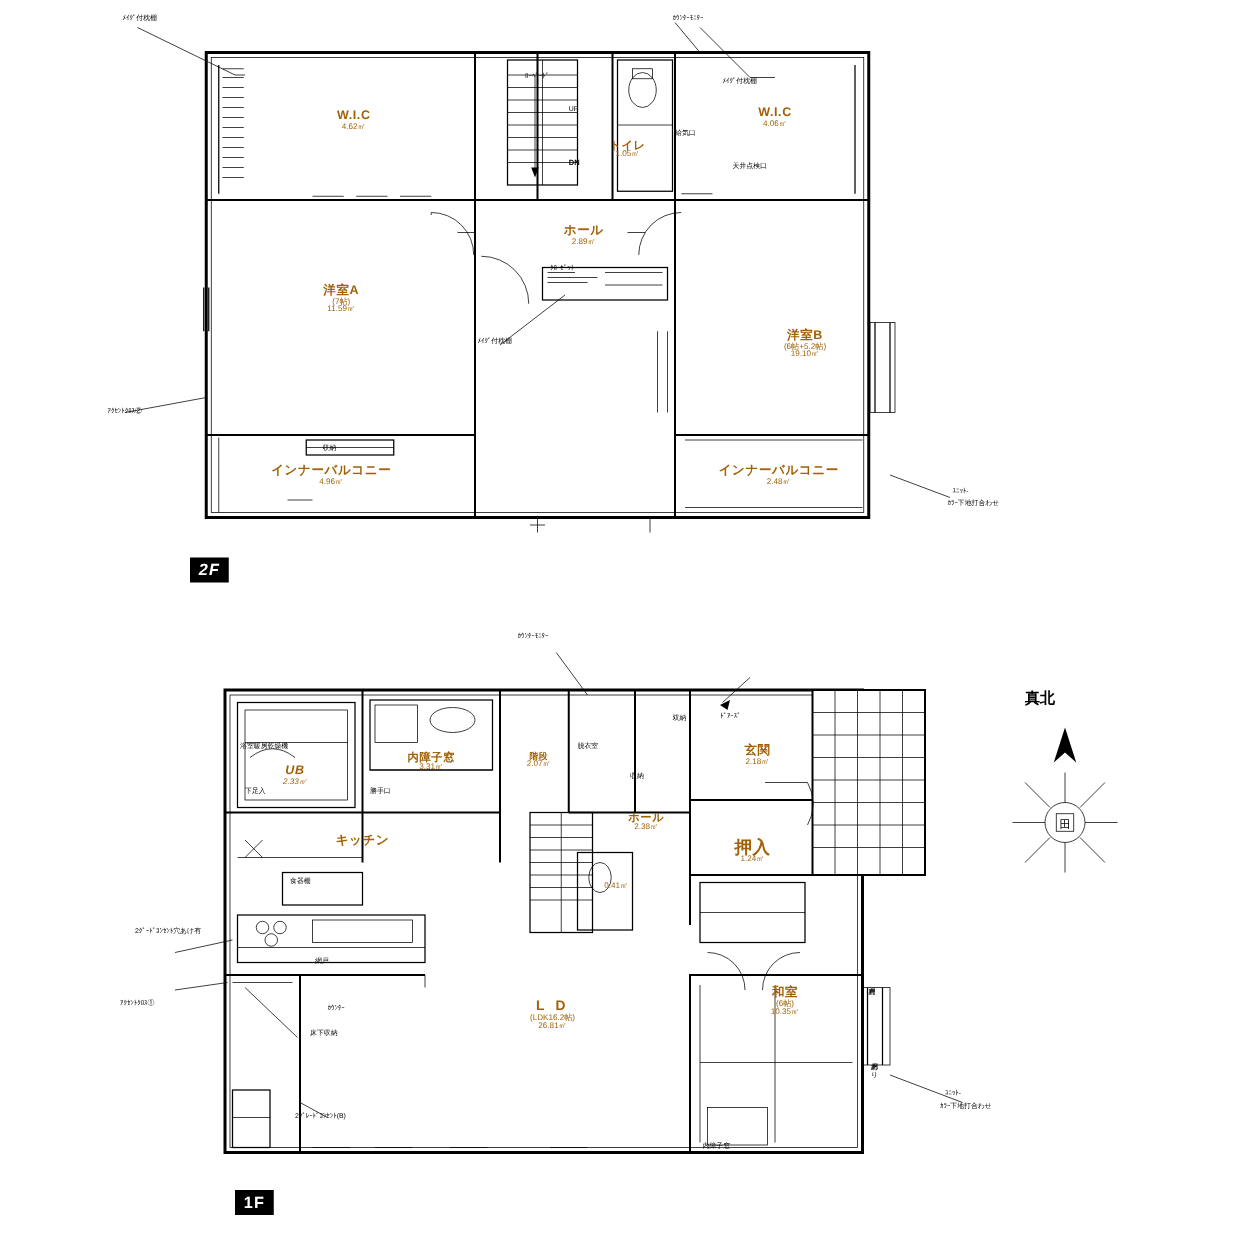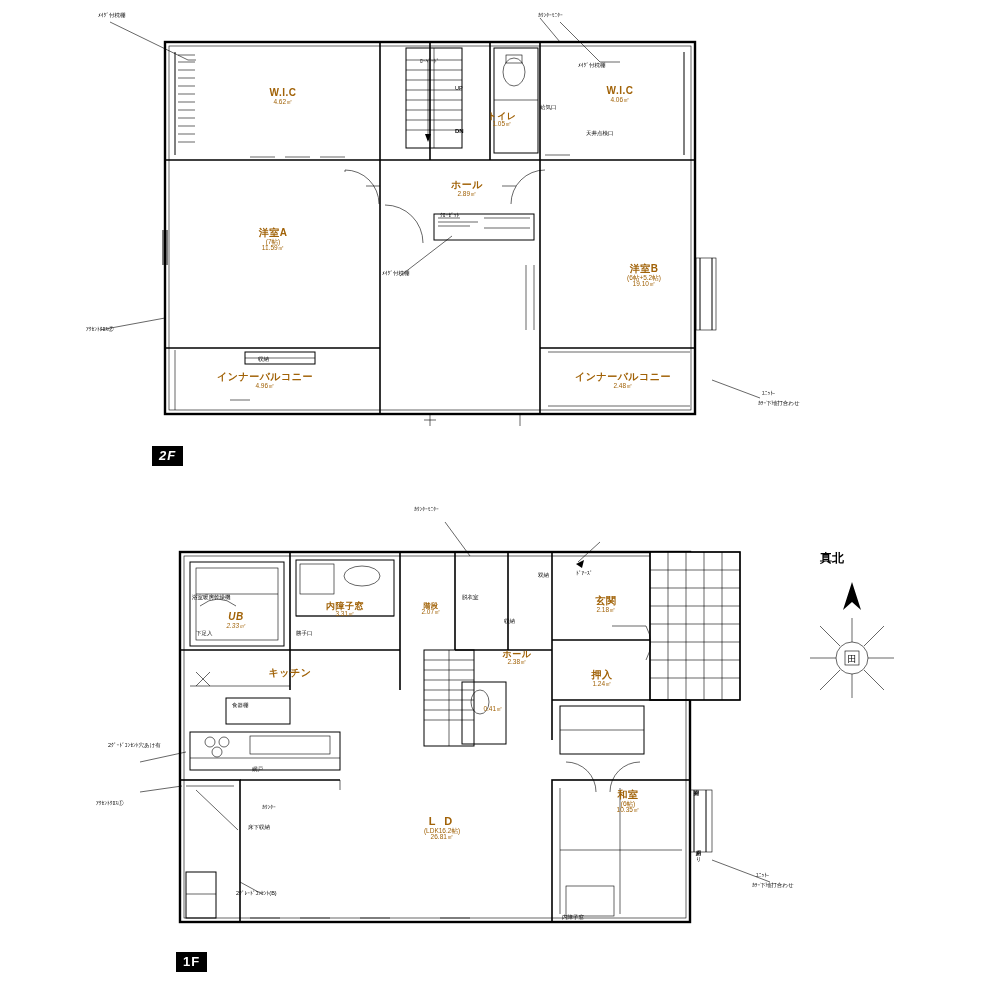--- a/index.html
+++ b/index.html
@@ -311,30 +311,30 @@
   </div>
   <div class="lbl" style="left:566px;top:106px;width:80px;">
     <span class="n">玄関</span>
     <span class="a">2.18㎡</span>
   </div>
   <div class="lbl" style="left:472px;top:160px;width:90px;">
     <span class="n" style="font-size:9px;">ホール</span>
     <span class="a">2.38㎡</span>
   </div>
   <div class="lbl" style="left:562px;top:180px;width:80px;">
-    <span class="n" style="font-size:10px;">押入</span>
+    <span class="n" style="font-size:14px;">押入</span>
     <span class="a">1.24㎡</span>
   </div>
   <div class="lbl" style="left:578px;top:300px;width:100px;">
     <span class="n">和室</span>
     <span class="s">(6帖)</span>
     <span class="a">10.35㎡</span>
   </div>
   <div class="lbl" style="left:382px;top:310px;width:120px;">
-    <span class="n" style="font-size:11px;letter-spacing:3px;margin-top:16px;">L D</span>
+    <span class="n" style="font-size:11px;letter-spacing:3px;">L D</span>
     <span class="s">(LDK16.2帖)</span>
     <span class="a">26.81㎡</span>
   </div>
   <div class="lbl" style="left:404px;top:112px;width:54px;">
     <span class="n" style="font-size:7px;">階段</span>
     <span class="a">2.07㎡</span>
   </div>
   <div class="lbl" style="left:458px;top:216px;width:70px;">
     <span class="a">0.41㎡</span>
   </div>
@@ -355,14 +355,14 @@
   <div class="tiny2" style="left:248px;top:334px;">床下収納</div>
   <div class="tiny2" style="left:262px;top:314px;">ｶｳﾝﾀｰ</div>
   <div class="tiny2" style="left:694px;top:296px;writing-mode:vertical-rl;">網戸有</div>
   <div class="tiny2" style="left:562px;top:424px;">内障子窓</div>
   <div class="tiny2" style="left:756px;top:382px;">ﾕﾆｯﾄ-</div>
   <div class="tiny2" style="left:752px;top:392px;">ｶﾗｰ下地打合わせ</div>
   <div class="tiny2" style="left:696px;top:356px;writing-mode:vertical-rl;">網戸あり</div>
 
   <div class="tiny" style="left:820px;top:62px;font-size:12px;font-weight:bold;">真北</div>
 
-  <div class="floorbadge" style="left:176px;top:462px;">1F</div>
+  <div class="floorbadge" style="left:188px;top:462px;">1F</div>
 </div>
 
 </body></html>

